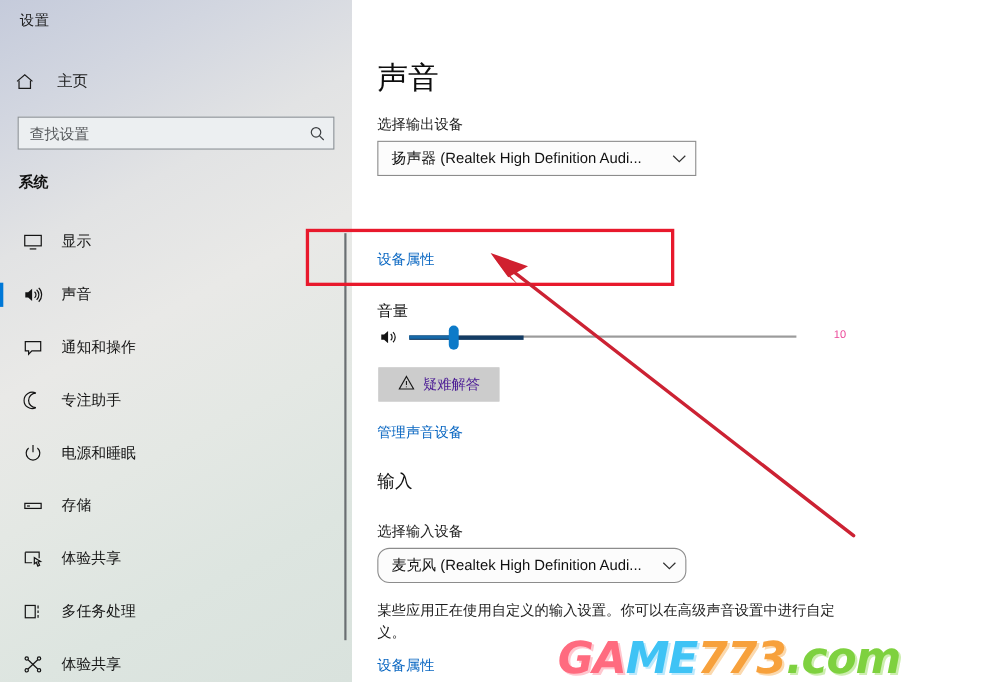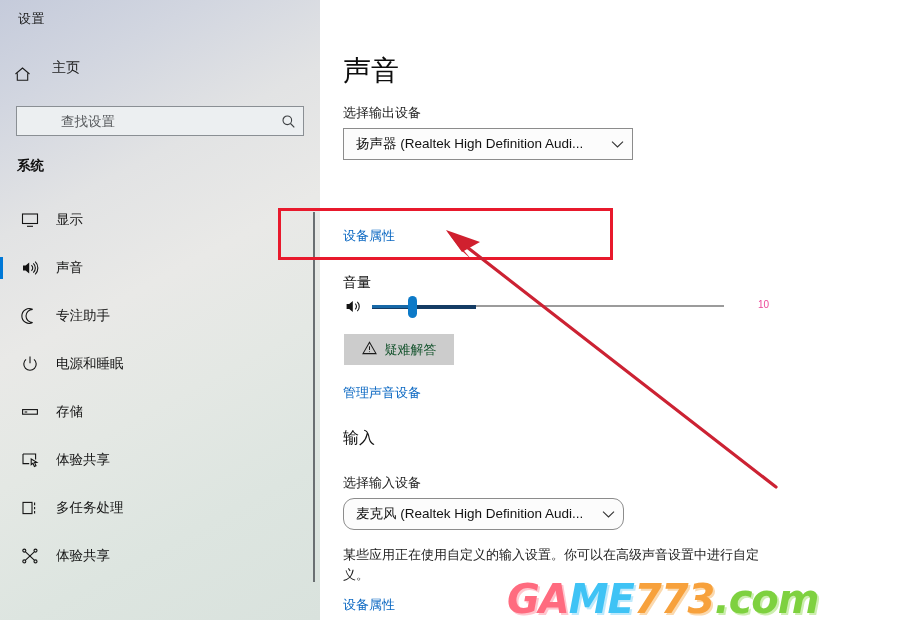--- a/index.html
+++ b/index.html
@@ -42,20 +42,21 @@
     font-size: 13px;
     color: #1b1b1b;
     letter-spacing: .5px;
   }
 
   #home-row {
     position: absolute;
     left: 14px; top: 59px;
     width: 290px; height: 30px;
     display: flex;
+    align-items: center;
     cursor: default;
   }
   #home-row .hicon {
     width: 26px;
     display: flex; align-items: center; justify-content: flex-start;
     color: #1b1b1b;
   }
   #home-row .hlabel {
     font-size: 14px;
     color: #1b1b1b;
@@ -75,21 +76,20 @@
   #search-box input {
     flex: 1;
     border: 0;
     outline: 0;
     background: transparent;
     font-family: inherit;
     font-size: 13.5px;
     color: #2a2a2a;
     padding: 0 6px 0 10px;
     height: 100%;
-    margin-left: 34px;
   }
   #search-box input::placeholder { color: #56595c; }
   #search-icon {
     width: 30px;
     display: flex; align-items: center; justify-content: center;
     color: #3c3f42;
   }
 
   #group-label {
     position: absolute;
@@ -286,21 +286,21 @@
     background: #cccccc;
     border: 1px solid #cccccc;
     display: flex;
     align-items: center;
     justify-content: center;
     gap: 8px;
     padding: 0 14px;
     box-sizing: border-box;
     cursor: pointer;
     font-size: 13px;
-    color: #14532d;
+    color: #4c1d95;
   }
 
   
   #red-rect {
     position: absolute;
     left: 278px; top: 208px;
     width: 335px; height: 52px;
     border: 3px solid #e8192c;
     box-sizing: border-box;
     pointer-events: none;
@@ -380,20 +380,29 @@
           <svg width="18" height="18" viewBox="0 0 18 18" fill="none" stroke="currentColor" stroke-width="1.1">
             <path d="M2 6.6 H4.6 L8.2 3.4 V14.6 L4.6 11.4 H2 Z" fill="currentColor" stroke="none"></path>
             <path d="M10.4 6.2 A3.6 3.6 0 0 1 10.4 11.8"></path>
             <path d="M12.3 4.4 A6.2 6.2 0 0 1 12.3 13.6"></path>
             <path d="M14.2 2.7 A8.8 8.8 0 0 1 14.2 15.3"></path>
           </svg>
         </span>
         <span class="nlabel">声音</span>
       </div>
 
+      <div class="nav-item">
+        <span class="bar"></span>
+        <span class="nicon">
+          <svg width="18" height="18" viewBox="0 0 18 18" fill="none" stroke="currentColor" stroke-width="1.1">
+            <path d="M2 3.5 H16 V12 H8 L5 15 V12 H2 Z"></path>
+          </svg>
+        </span>
+        <span class="nlabel">通知和操作</span>
+      </div>
 
       <div class="nav-item">
         <span class="bar"></span>
         <span class="nicon">
           <svg width="18" height="18" viewBox="0 0 18 18" fill="none" stroke="currentColor" stroke-width="1.1">
             <path d="M11.6 2.4 A7.4 7.4 0 1 0 11.6 15.6 A6.2 6.2 0 0 1 11.6 2.4 Z"></path>
           </svg>
         </span>
         <span class="nlabel">专注助手</span>
       </div>

